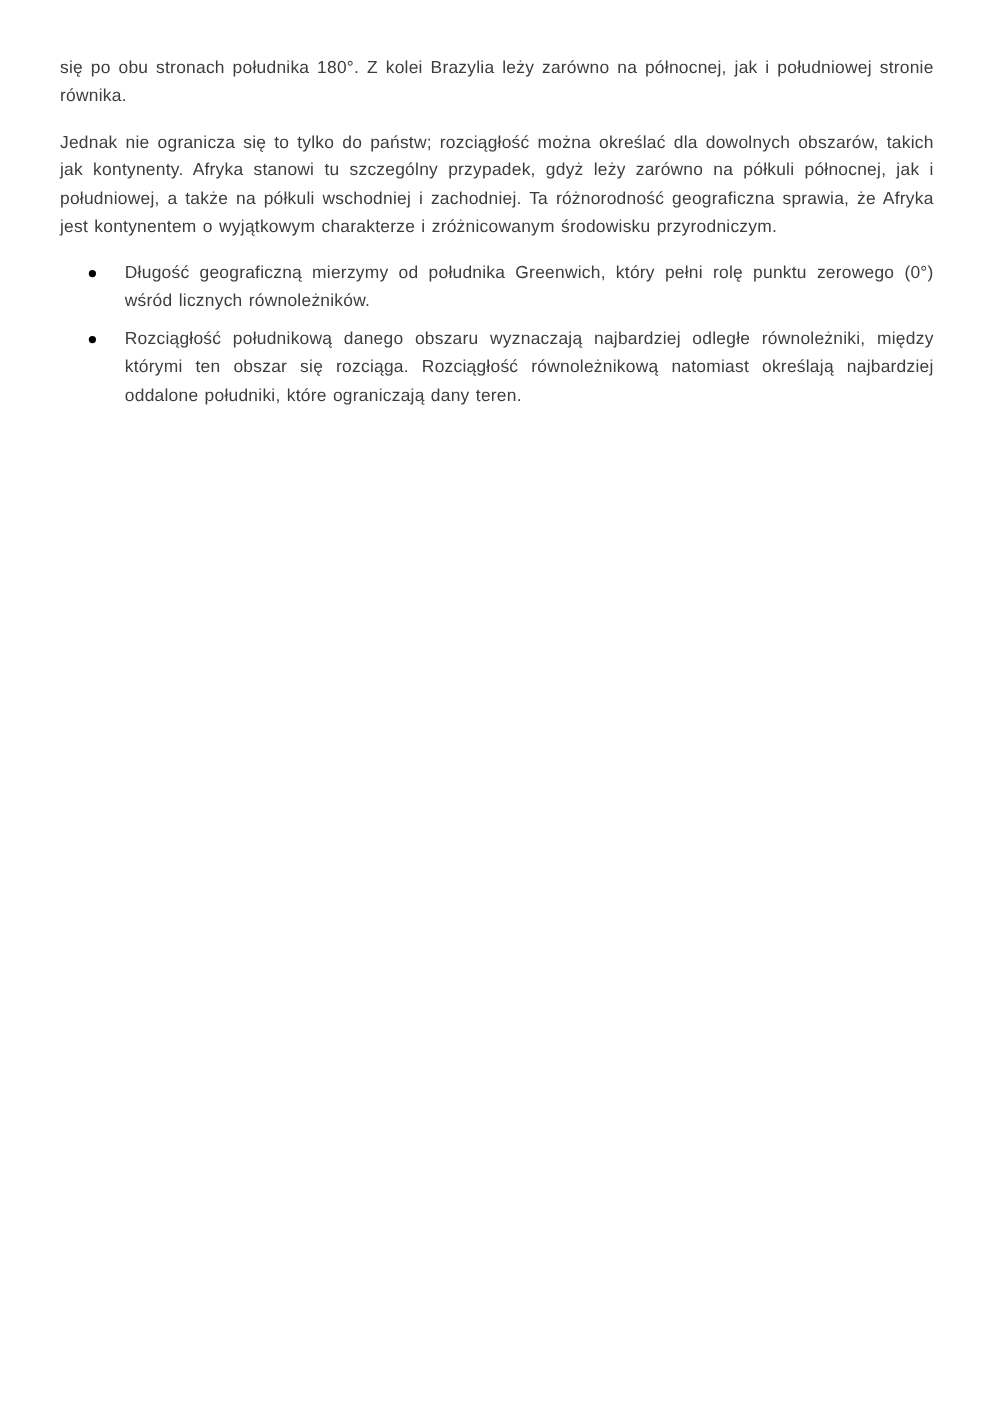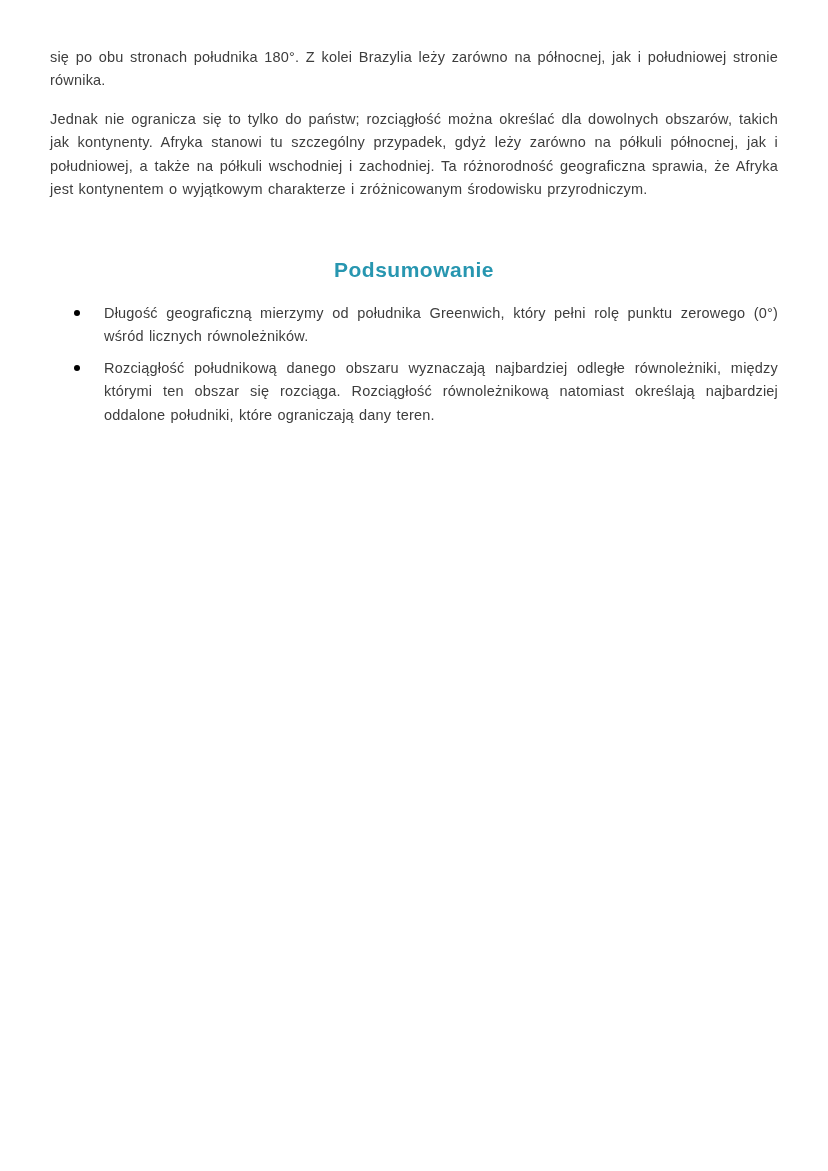--- a/index.html
+++ b/index.html
@@ -61,21 +61,20 @@
 </style>
 </head>
 <body>
 
 <div class="page" style="color: rgb(61, 61, 61);">
 
   <p class="body-para">się po obu stronach południka 180°. Z kolei Brazylia leży zarówno na północnej, jak i południowej stronie równika.</p>
 
   <p class="body-para">Jednak nie ogranicza się to tylko do państw; rozciągłość można określać dla dowolnych obszarów, takich jak kontynenty. Afryka stanowi tu szczególny przypadek, gdyż leży zarówno na półkuli północnej, jak i południowej, a także na półkuli wschodniej i zachodniej. Ta różnorodność geograficzna sprawia, że Afryka jest kontynentem o wyjątkowym charakterze i zróżnicowanym środowisku przyrodniczym.</p>
 
-  <h2 class="summary-heading" style="color: rgb(39, 150, 176);">Podsumowanie</h2>
 
   <ul class="summary-list">
     <li>
       <span class="bullet-dot"></span>
       <span>Długość geograficzną mierzymy od południka Greenwich, który pełni rolę punktu zerowego (0°) wśród licznych równoleżników.</span>
     </li>
     <li>
       <span class="bullet-dot"></span>
       <span>Rozciągłość południkową danego obszaru wyznaczają najbardziej odległe równoleżniki, między którymi ten obszar się rozciąga. Rozciągłość równoleżnikową natomiast określają najbardziej oddalone południki, które ograniczają dany teren.</span>
     </li>

